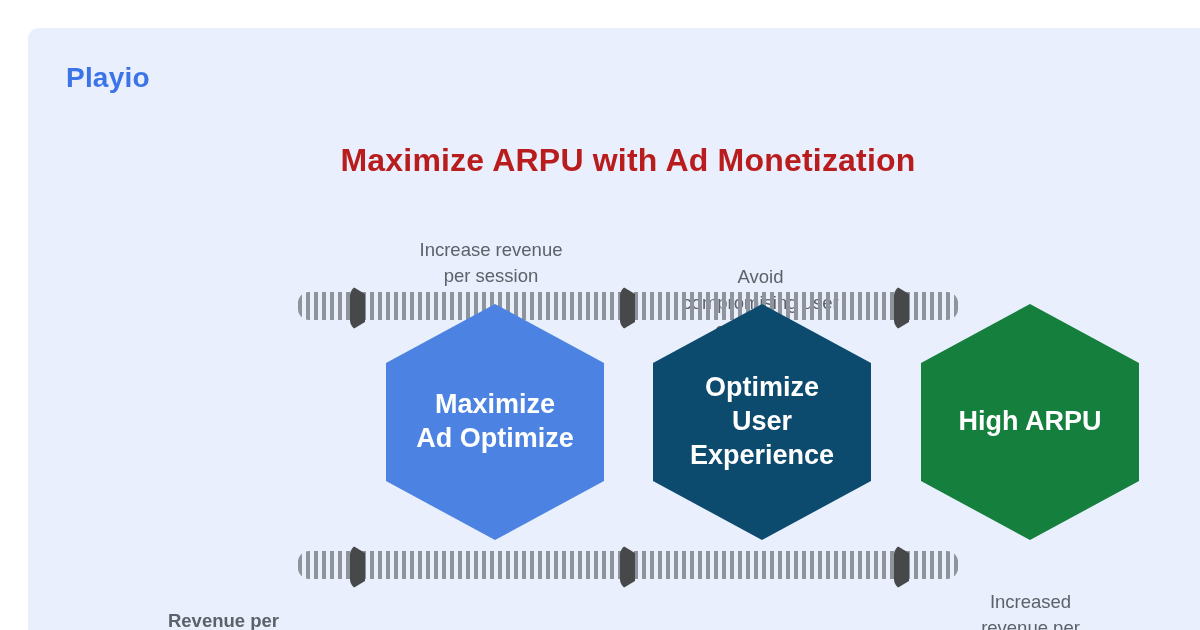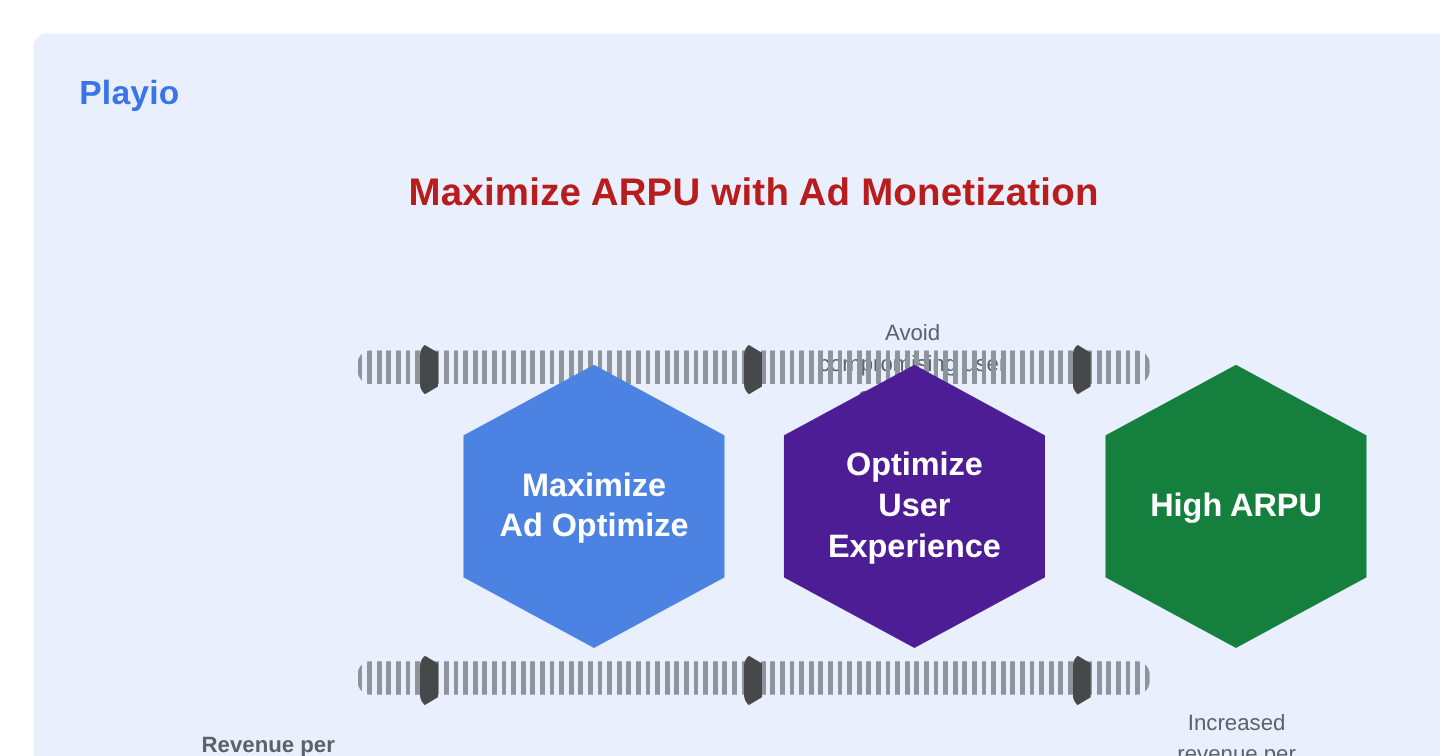--- a/index.html
+++ b/index.html
@@ -97,31 +97,32 @@
 </style>
 </head>
 <body>
 
 <div class="canvas">
 
   <div class="logo">Playio</div>
 
   <h1 class="title">Maximize ARPU with Ad Monetization</h1>
 
+  <div class="annot a-top-1">Increase revenue per session</div>
   <div class="annot a-top-2">Avoid compromising user experience</div>
 
   <div class="flow-line top"></div>
   <span class="arrow-head t r1"></span>
   <span class="arrow-head t r2"></span>
   <span class="arrow-head t r3"></span>
 
   <div class="hex h2" style="background: rgb(76, 131, 226);">
     <span class="hex-label">Maximize Ad Optimize</span>
   </div>
-  <div class="hex h3" style="background: #4c1d95;">
+  <div class="hex h3" style="background: #0c4a6e;">
     <span class="hex-label">Optimize User Experience</span>
   </div>
   <div class="hex h4" style="background: #15803d;">
     <span class="hex-label">High ARPU</span>
   </div>
 
   <div class="flow-line bottom"></div>
   <span class="arrow-head b r1"></span>
   <span class="arrow-head b r2"></span>
   <span class="arrow-head b r3"></span>

